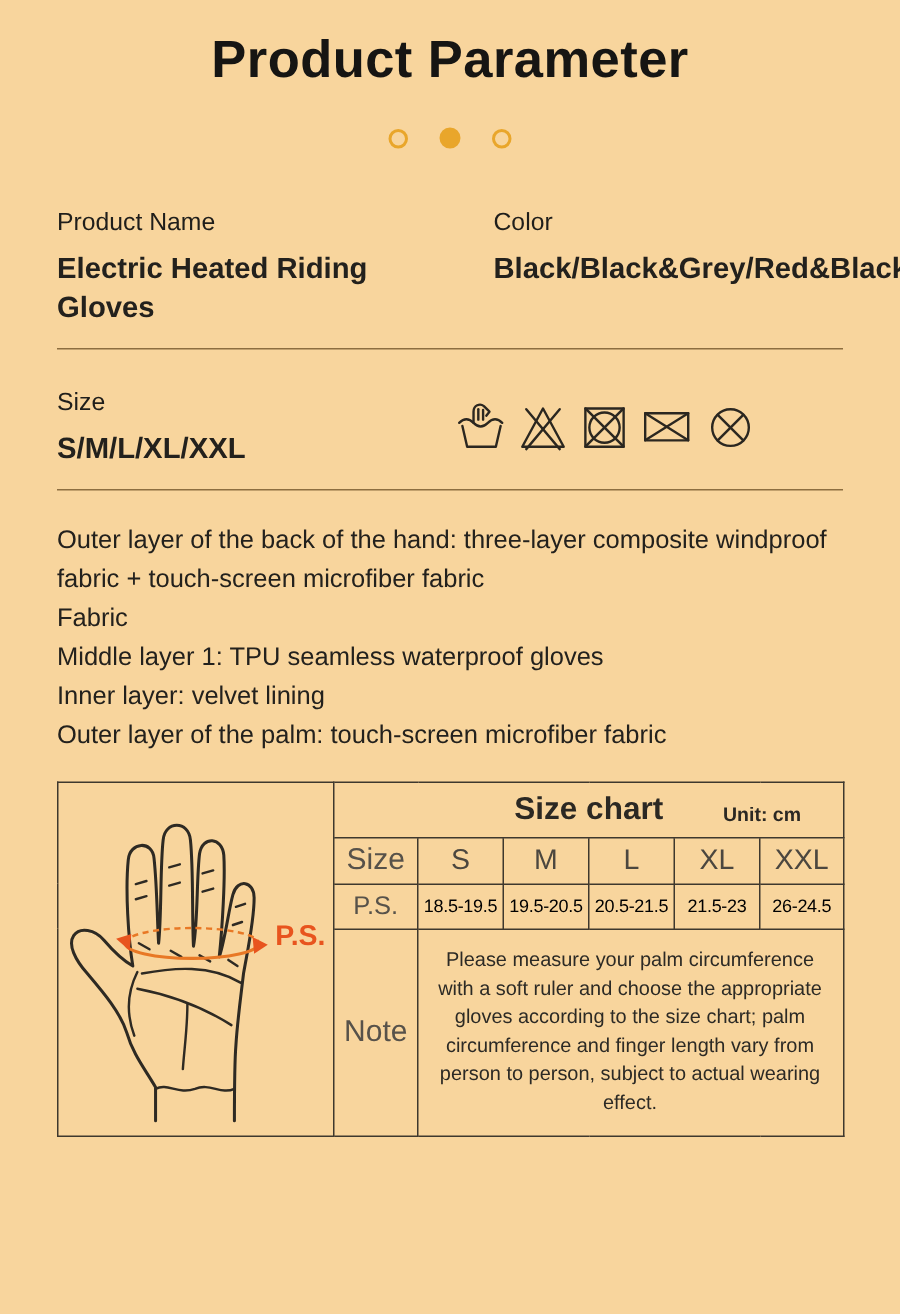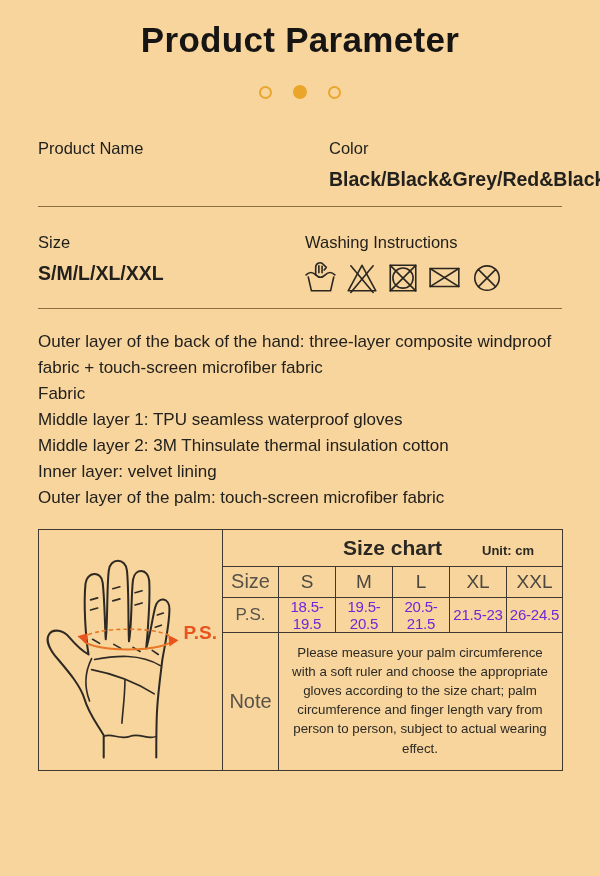--- a/index.html
+++ b/index.html
@@ -53,21 +53,21 @@
     border-collapse:collapse;
     table-layout:fixed;
   }
   table.sizechart td { border:1.5px solid #3e382e; text-align:center; vertical-align:middle; }
   td.handcell { position:relative; padding:0; }
   td.chart-header { height:37px; position:relative; }
   .chart-title { font-size:21px; font-weight:800; color:#2b2823; }
   .unit-label { position:absolute; right:28px; bottom:8px; font-size:13px; font-weight:700; color:#2b2823; }
   tr.sizes-row td { height:31px; font-size:19px; color:#4c473f; }
   tr.sizes-row td.rowlabel { font-size:20px; color:#57524a; }
-  tr.ps-row td { height:30px; font-size:15px; color:#6d28d9; letter-spacing:-.2px; }
+  tr.ps-row td { height:30px; font-size:12px; color:#000000; letter-spacing:-.2px; }
   tr.ps-row td.rowlabel { font-size:17px; letter-spacing:0; color:#57524a; }
   td.note-label { font-size:20px; color:#57524a; }
   td.note {
     text-align:left;
     font-size:13.3px;
     line-height:1.44;
     color:#2c2a25;
     padding:10px 10px 12px 9px;
   }
 
@@ -92,36 +92,36 @@
 
   <div class="dots">
     <span class="dot"></span>
     <span class="dot filled"></span>
     <span class="dot"></span>
   </div>
 
   <div class="info-row row1">
     <div>
       <div class="label">Product Name</div>
+      <div class="value">Electric Heated Riding Gloves</div>
     </div>
     <div>
       <div class="label">Color</div>
       <div class="value">Black/Black&amp;Grey/Red&amp;Black&amp;Grey</div>
     </div>
   </div>
 
   <hr class="sep">
 
   <div class="info-row row2">
     <div>
       <div class="label">Size</div>
       <div class="value">S/M/L/XL/XXL</div>
     </div>
     <div>
-      <div class="label">Washing Instructions</div>
       <div class="wash-icons">
         <svg width="32" height="34" viewBox="0 0 30 32">
           <path d="M 1 14 C 4 11 7 11 10 14 C 13 17 16 17 19 14 C 22 11 25 11 28 14"></path>
           <path d="M 3 16 L 6 29 L 24 29 L 27 16"></path>
           <path d="M 10 14 L 10 7 C 10 3 14 1.5 16.5 3.5 L 20 7 L 18 9.5"></path>
           <path d="M 13 5.5 L 13 12"></path>
           <path d="M 16 6 L 16 12"></path>
         </svg>
         <svg width="32" height="34" viewBox="0 0 30 32">
           <path d="M 15 5 L 28 29 L 2 29 Z"></path>
@@ -147,21 +147,20 @@
       </div>
     </div>
   </div>
 
   <hr class="sep">
 
   <div class="fabric">
     <div class="fline">Outer layer of the back of the hand: three-layer composite windproof fabric + touch-screen microfiber fabric</div>
     <div class="fline">Fabric</div>
     <div class="fline">Middle layer 1: TPU seamless waterproof gloves</div>
-    <div class="fline">Middle layer 2: 3M Thinsulate thermal insulation cotton</div>
     <div class="fline">Inner layer: velvet lining</div>
     <div class="fline">Outer layer of the palm: touch-screen microfiber fabric</div>
   </div>
 
   <table class="sizechart">
     <colgroup>
       <col style="width:184px">
         <col style="width:56px">
         <col style="width:57px">
       <col style="width:57px">

